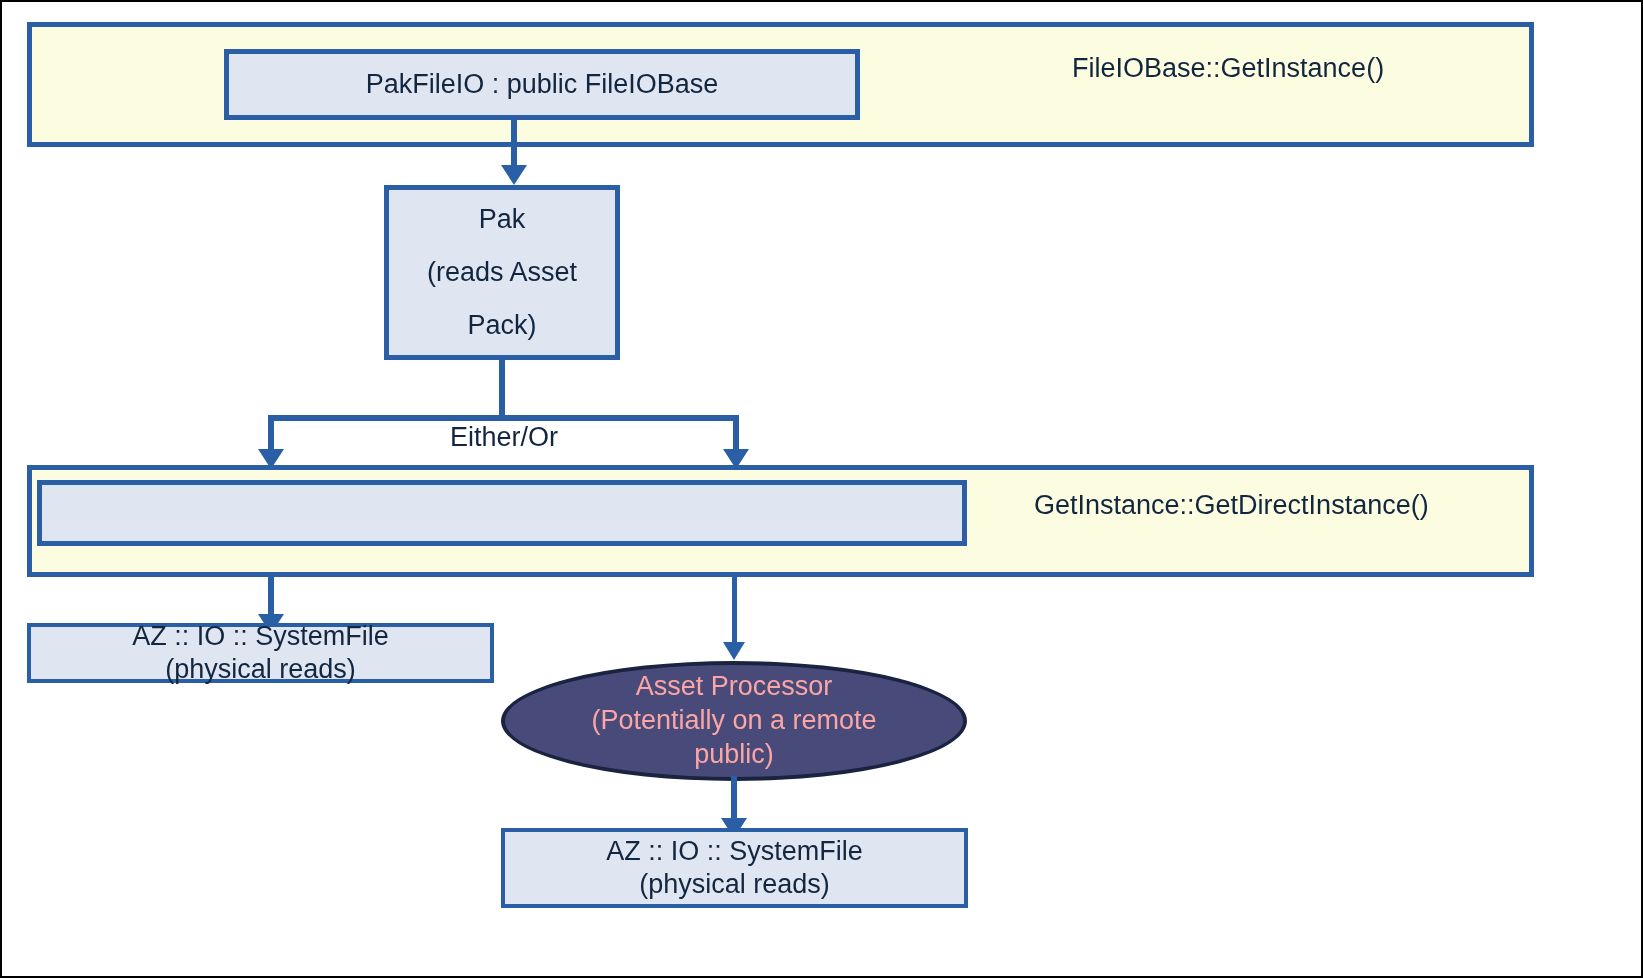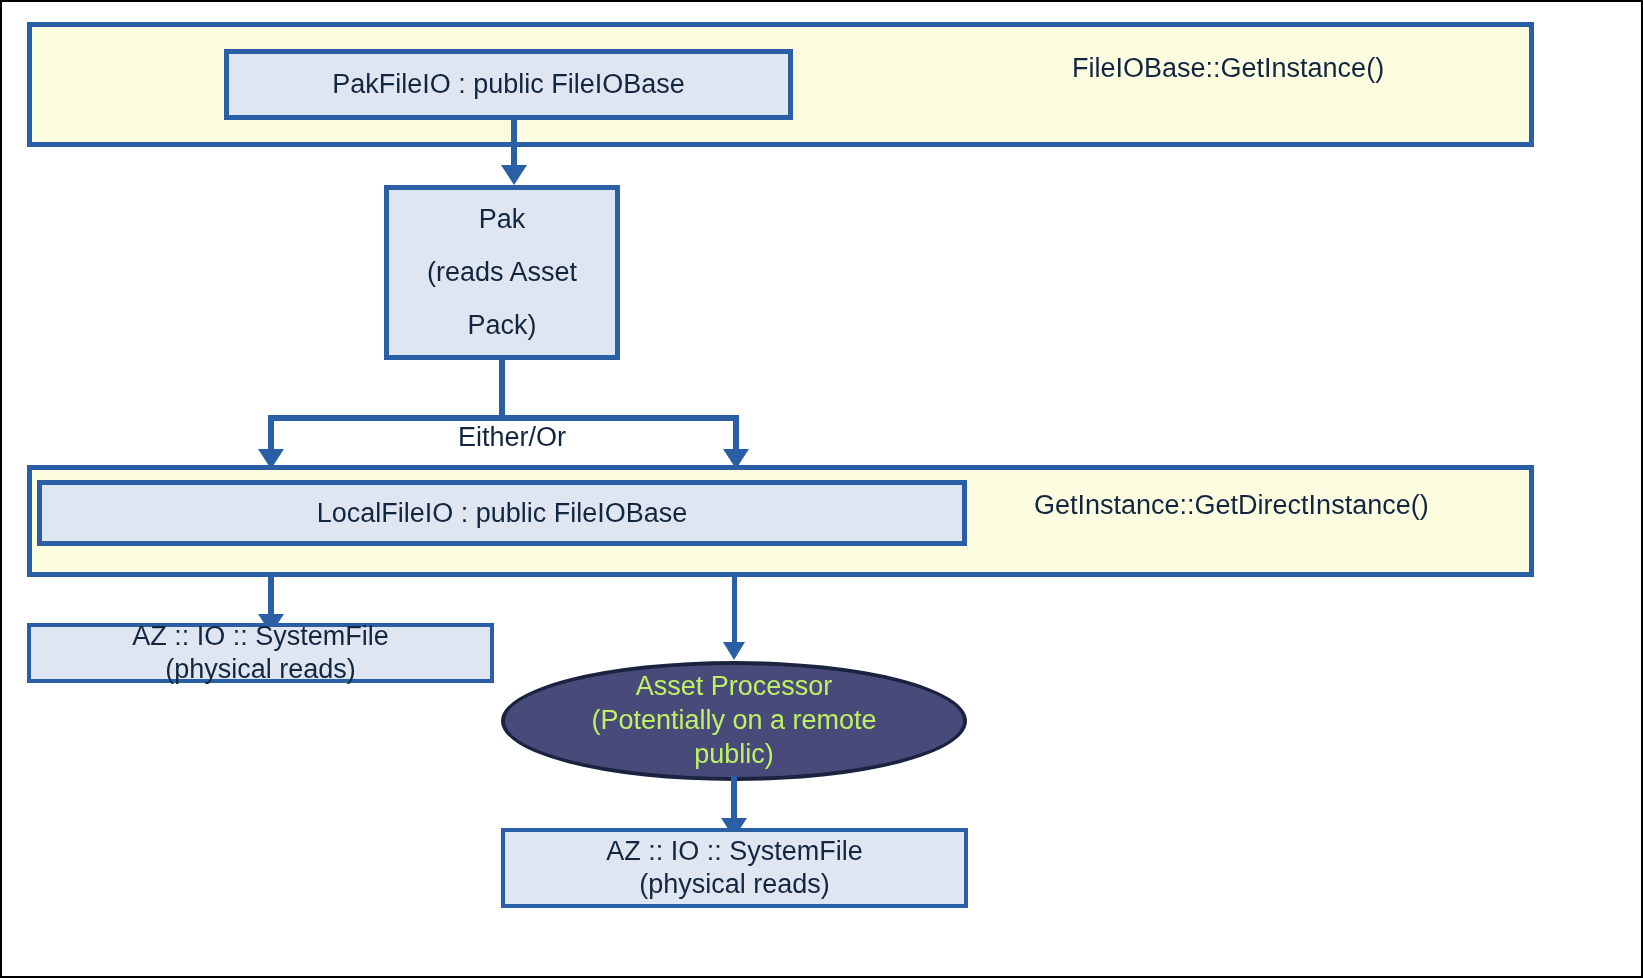--- a/index.html
+++ b/index.html
@@ -83,21 +83,21 @@
   .ellipse {
     position: absolute;
     background: #484b7a;
     border: 4px solid #1a2340;
     border-radius: 50%;
     box-sizing: border-box;
     display: flex;
     align-items: center;
     justify-content: center;
     text-align: center;
-    color: #bef264;
+    color: #fca5a5;
     font-size: 27px;
     line-height: 1.25;
   }
 
   
   .vline {
     position: absolute;
     background: #2a5fa5;
   }
   .hline {
@@ -118,33 +118,32 @@
     border-top-width: 18px;
   }
 
   .either-label {
     position: absolute;
     font-size: 27px;
     color: #12263f;
     background: #ffffff;
     padding: 0 8px;
     white-space: nowrap;
-    margin-left: 8px;
   }
 </style>
 </head>
 <body>
 
 <div id="canvas">
 
   <div class="band" style="left:25px; top:20px; width:1507px; height:125px;"></div>
 
   <div class="band-label" style="left:1070px; top:50px;">FileIOBase::GetInstance()</div>
 
-  <div class="node" style="left:222px; top:47px; width:569px; height:71px;">
+  <div class="node" style="left:222px; top:47px; width:636px; height:71px;">
     <span>PakFileIO : public FileIOBase</span>
   </div>
 
   <div class="vline" style="left:509px; top:118px; width:6px; height:52px;"></div>
   <div class="arrowhead" style="left:499px; top:163px;"></div>
 
   <div class="node" style="left:382px; top:183px; width:236px; height:175px; flex-direction:column;gap:20px;">
     <span>Pak</span>
     <span>(reads Asset</span>
     <span>Pack)</span>
@@ -159,23 +158,20 @@
   <div class="vline" style="left:731px; top:413px; width:6px; height:40px;"></div>
   <div class="arrowhead" style="left:721px; top:447px;"></div>
 
   <div class="either-label" style="left:440px; top:420px;">Either/Or</div>
 
   <div class="band" style="left:25px; top:463px; width:1507px; height:112px;"></div>
 
   <div class="band-label" style="left:1032px; top:487px;">GetInstance::GetDirectInstance()</div>
 
   <div class="pair" style="left:35px; top:478px; width:930px; height:66px;">
-    <div class="half">
-      <span>LocalFileIO : public FileIOBase</span>
-    </div>
   </div>
 
   <div class="vline" style="left:266px; top:575px; width:6px; height:44px;"></div>
   <div class="arrowhead" style="left:256px; top:612px;"></div>
 
   <div class="vline" style="left:730px; top:575px; width:5px; height:72px;"></div>
   <div class="arrowhead thin" style="left:721px; top:640px;"></div>
 
   <div class="node node-thin" style="left:25px; top:621px; width:467px; height:60px; flex-direction:column;">
     <span>AZ :: IO :: SystemFile</span>

